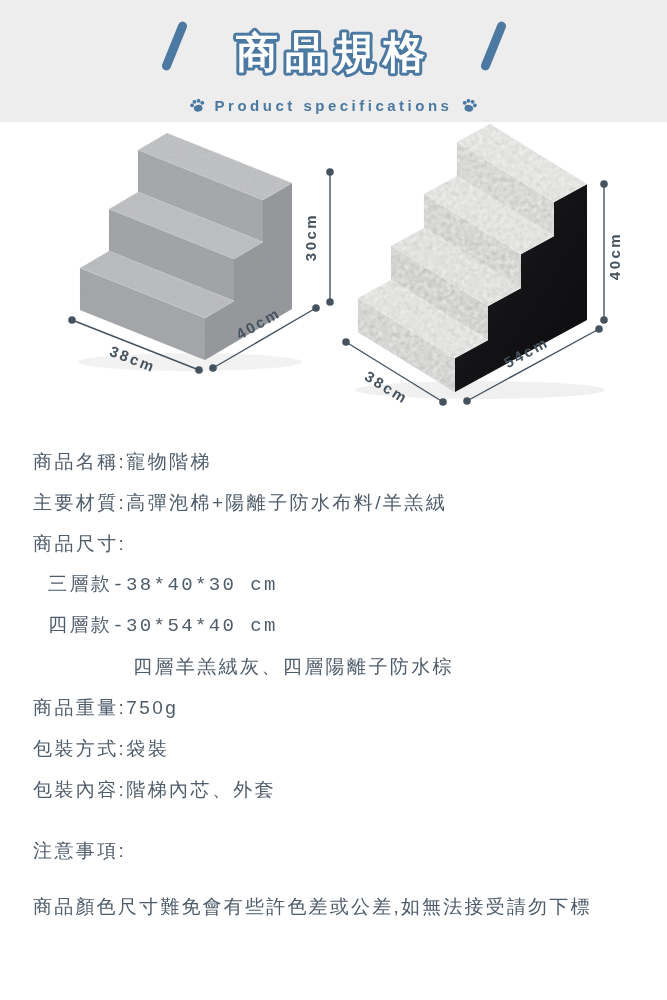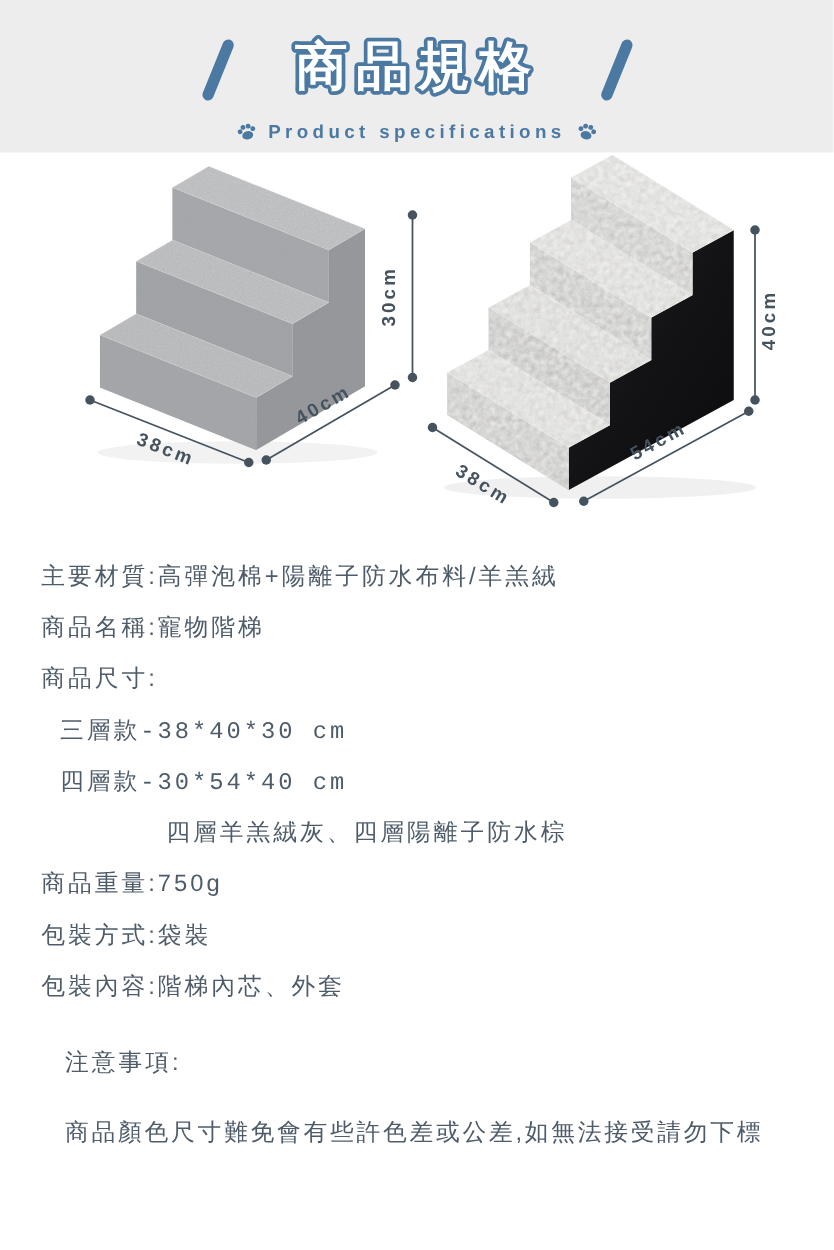--- a/index.html
+++ b/index.html
@@ -8,21 +8,21 @@
     --body-text:#4e5c6a;
     --dim-text:#45535f;
     --page-bg:#ffffff;
   }
   *{margin:0;padding:0;box-sizing:border-box;}
   html,body{width:667px;background:var(--page-bg);font-family:"Liberation Sans","DejaVu Sans",sans-serif;}
   .page{position:relative;width:667px;height:1000px;overflow:hidden;background:var(--page-bg);}
 
   
   .header{height:122px;background:var(--header-bg);display:flex;flex-direction:column;align-items:center;padding-top:20px;}
-  .title-row{display:flex;align-items:flex-end;}
+  .title-row{display:flex;align-items:flex-start;}
   .slash{width:9px;height:52px;border-radius:5px;background:var(--accent);}
   .slash-left{transform:rotate(22deg);}
   .slash-right{transform:rotate(22deg);}
   .title-svg{display:block;}
   .title-text{font-size:42px;font-weight:bold;letter-spacing:7px;fill:#ffffff;stroke:var(--accent);stroke-width:6px;paint-order:stroke;stroke-linejoin:round;font-family:inherit;}
   .subtitle-row{display:flex;align-items:center;gap:9px;margin-top:15px;}
   .subtitle{font-size:15px;letter-spacing:3.5px;color:var(--accent);font-weight:600;}
   .paw{display:block;}
 
   
@@ -34,21 +34,21 @@
   .step-edge{stroke:rgba(255,255,255,0.28);stroke-width:0.8px;}
   .step-front{stroke:rgba(0,0,0,0.05);stroke-width:0.6px;}
 
   
   .specs{padding:40px 0 0 33px;}
   .spec-line{font-size:19px;letter-spacing:2.4px;color:var(--body-text);font-weight:500;height:20px;line-height:20px;margin-bottom:21px;white-space:nowrap;}
   .indent-1{padding-left:15px;font-family:Liberation Mono, monospace;}
   .indent-2{padding-left:100px;}
 
   
-  .notes{padding-left:52px;}
+  .notes{padding-left:33px;}
   .notes-title{margin-top:41px;font-size:19px;letter-spacing:2.4px;color:var(--body-text);font-weight:500;height:20px;line-height:20px;}
   .notes-body{margin-top:36px;font-size:19px;letter-spacing:2.2px;color:var(--body-text);font-weight:500;height:20px;line-height:20px;white-space:nowrap;}
 </style>
 </head>
 <body>
 
 <div class="page">
 
   <div class="header">
     <div class="title-row">
@@ -170,22 +170,22 @@
       <g>
         <line class="dim-line" x1="467" y1="429" x2="599" y2="357"></line>
         <circle class="dim-dot" cx="467" cy="429" r="3.8"></circle>
         <circle class="dim-dot" cx="599" cy="357" r="3.8"></circle>
         <text class="dim-label" text-anchor="middle" transform="translate(529 385) rotate(-28.5)">54cm</text>
       </g>
     </svg>
   </div>
 
   <div class="specs">
+    <div class="spec-line">商品名稱:寵物階梯</div>
     <div class="spec-line">主要材質:高彈泡棉+陽離子防水布料/羊羔絨</div>
-    <div class="spec-line">商品名稱:寵物階梯</div>
     <div class="spec-line">商品尺寸:</div>
     <div class="spec-line indent-1">三層款-38*40*30 cm</div>
     <div class="spec-line indent-1">四層款-30*54*40 cm</div>
     <div class="spec-line indent-2">四層羊羔絨灰、四層陽離子防水棕</div>
     <div class="spec-line">商品重量:750g</div>
     <div class="spec-line">包裝方式:袋裝</div>
     <div class="spec-line">包裝內容:階梯內芯、外套</div>
   </div>
 
   <div class="notes">

